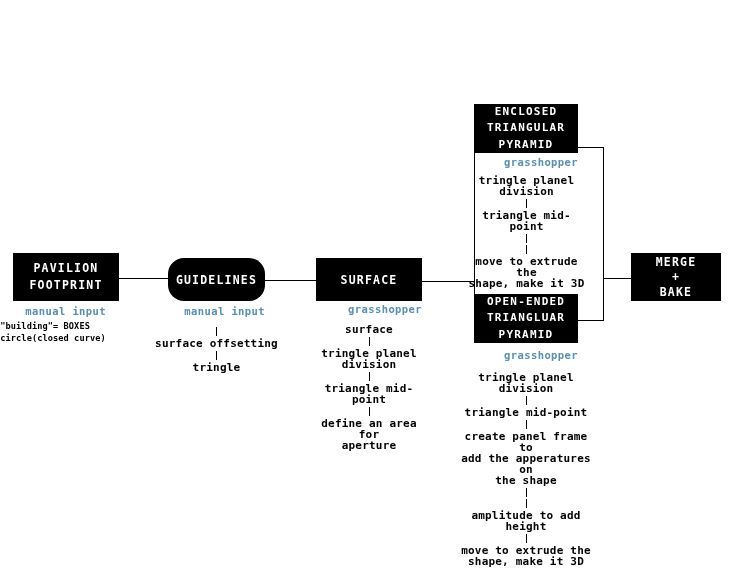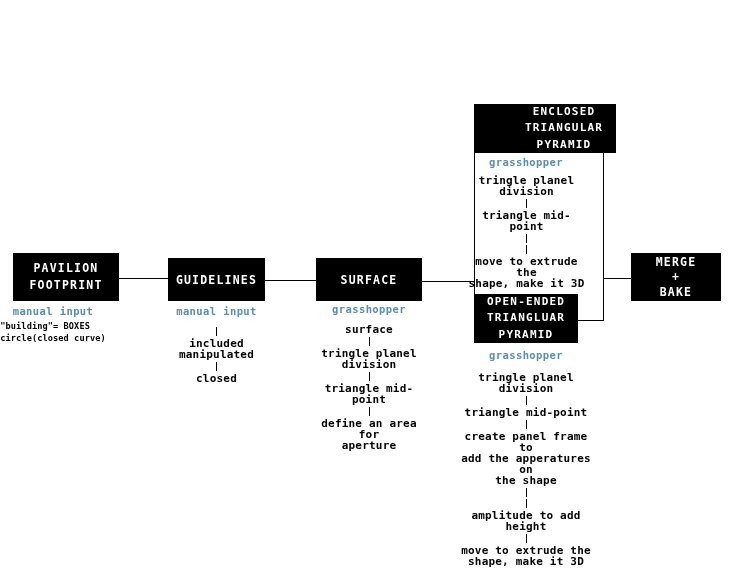--- a/index.html
+++ b/index.html
@@ -46,33 +46,33 @@
     width: 106px; height: 48px;
     font-size: 11.5px;
     line-height: 17px;
     margin-left: 13px;
   }
   #box-guidelines {
     left: 168px; top: 258px;
     width: 97px; height: 43px;
     font-size: 11.5px;
     line-height: 16px;
+    border-radius: 16px;
   }
   #box-surface {
     left: 316px; top: 258px;
     width: 106px; height: 43px;
     font-size: 11.5px;
     line-height: 16px;
   }
   #box-enclosed {
     left: 474px; top: 104px;
     width: 104px; height: 49px;
     font-size: 11px;
     line-height: 16.5px;
-    padding-left: 38px;
   }
   #box-openended {
     left: 474px; top: 294px;
     width: 104px; height: 49px;
     font-size: 11px;
     line-height: 16.5px;
   }
   #box-merge {
     left: 631px; top: 253px;
     width: 90px; height: 48px;
@@ -98,21 +98,21 @@
   }
 
   
   .subtitle {
     position: absolute;
     color: #5a8fae;
     font-family: "DejaVu Sans Mono", "Liberation Mono", monospace;
     font-size: 10.5px;
     font-weight: bold;
     letter-spacing: 0.4px;
-    text-align: center;
+    text-align: right;
     white-space: nowrap;
     z-index: 4;
   }
 
   
   .steps {
     position: absolute;
     text-align: center;
     font-family: "DejaVu Sans Mono", "Liberation Mono", monospace;
     font-size: 11px;
@@ -183,23 +183,23 @@
     <span class="note">-"building"= BOXES</span>
     <span class="note">-circle(closed curve)</span>
   </div>
 
   <div class="node-box" id="box-guidelines">
     <span class="line">GUIDELINES</span>
   </div>
   <div class="subtitle" style="left:168px; top:305px; width:97px;">manual input</div>
   <div class="steps" style="left:150px; top:325px; width:133px;">
     <span class="tick"></span>
-    <span class="step">included manipulated</span>
-    <span class="tick"></span>
-    <span class="step">closed</span>
+    <span class="step">surface offsetting</span>
+    <span class="tick"></span>
+    <span class="step">tringle</span>
   </div>
 
   <div class="node-box" id="box-surface">
     <span class="line">SURFACE</span>
   </div>
   <div class="subtitle" style="left:316px; top:303px; width:106px;">grasshopper</div>
   <div class="steps" style="left:311px; top:324px; width:116px;">
     <span class="step">surface</span>
     <span class="tick"></span>
     <span class="step">tringle planel

